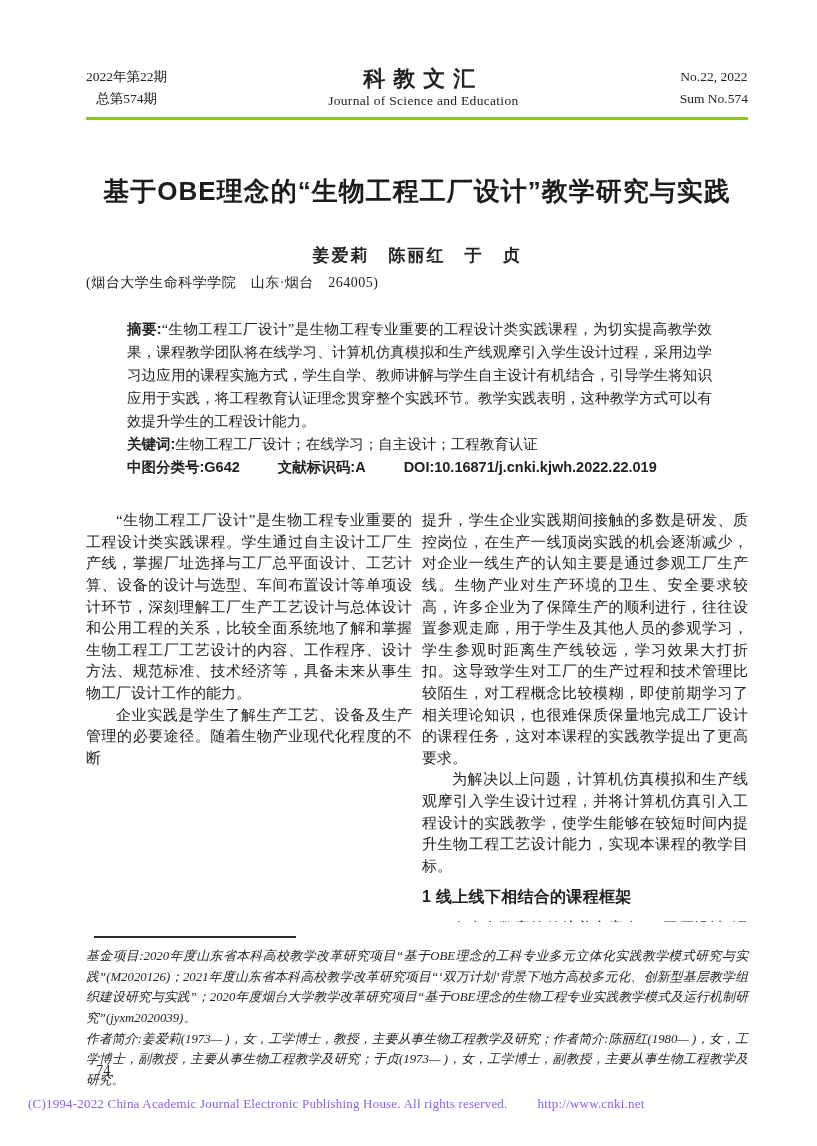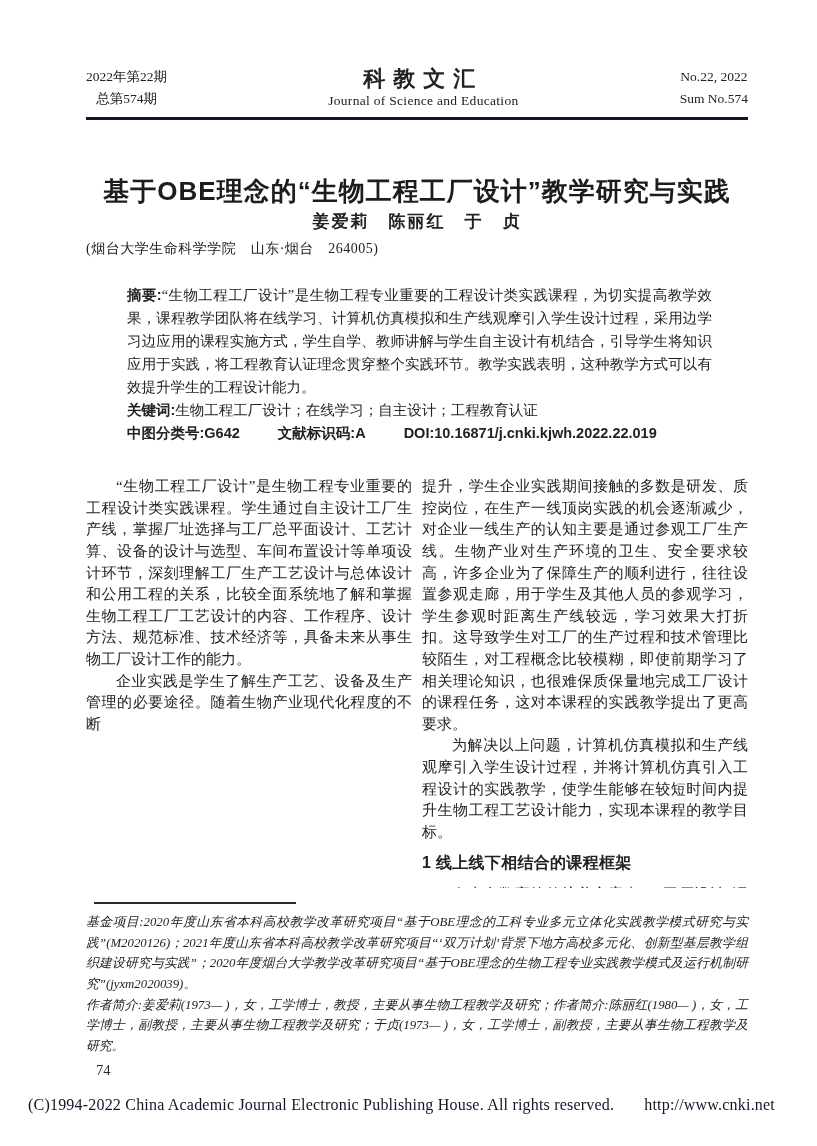--- a/index.html
+++ b/index.html
@@ -20,21 +20,21 @@
     top: 0;
     width: 662px;
   }
   
   .journal-header {
     display: flex;
     justify-content: space-between;
     align-items: flex-start;
     padding-top: 66px;
     padding-bottom: 8px;
-    border-bottom: 3px solid #0f172a;
+    border-bottom: 3px solid #84cc16;
   }
   .hdr-left, .hdr-right {
     font-size: 13.5px;
     line-height: 1.6;
     text-align: center;
     white-space: nowrap;
   }
   .hdr-center { text-align: center; }
   .journal-cn {
     font-family: "DejaVu Serif", serif;
@@ -53,21 +53,21 @@
     margin-top: 52px;
     text-align: center;
     font-family: "Liberation Sans", "DejaVu Sans", sans-serif;
     font-weight: bold;
     font-size: 26px;
     letter-spacing: 1px;
     line-height: 38px;
     color: #1c1c1c;
   }
   .authors {
-    margin-top: 0;
+    margin-top: 34px;
     text-align: center;
     font-weight: bold;
     font-size: 17px;
     letter-spacing: 2px;
   }
   .affiliation {
     margin-top: 7px;
     font-size: 14px;
     letter-spacing: 0.5px;
   }
@@ -148,22 +148,22 @@
     position: absolute;
     left: 96px;
     top: 1062px;
     font-size: 14.5px;
     color: #2a2a2a;
   }
   .copyright-line {
     position: absolute;
     left: 28px;
     top: 1096px;
-    font-size: 16px;
-    color: #0f172a;
+    font-size: 13px;
+    color: #8b5cf6;
     letter-spacing: 0.2px;
     white-space: nowrap;
   }
   .copyright-line .url { margin-left: 30px; }
 </style>
 </head>
 <body>
 
 <div class="page">
   <div class="content">

